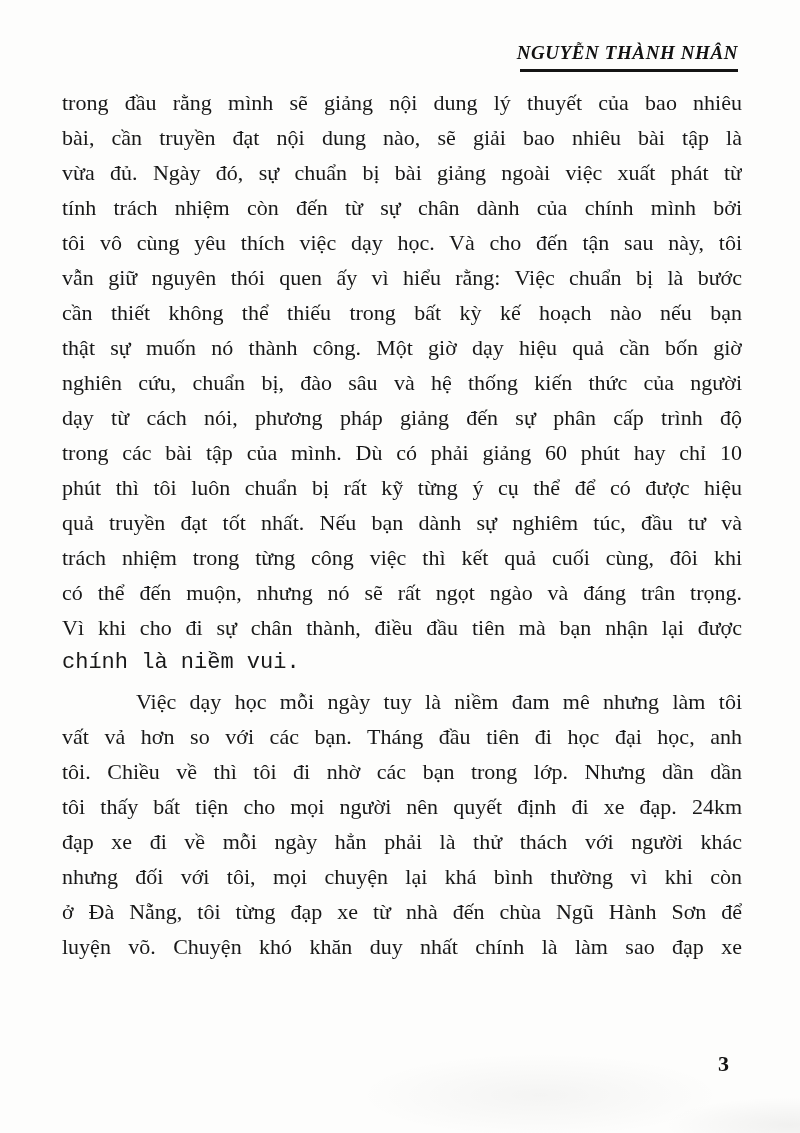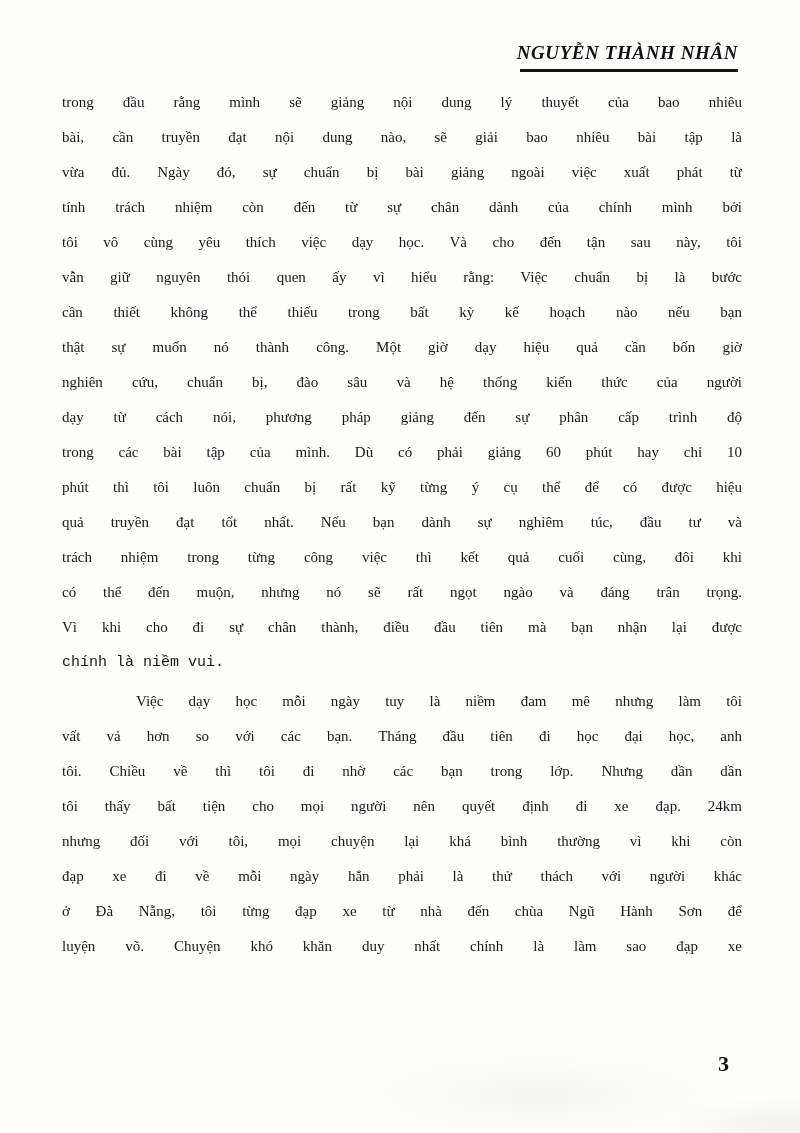--- a/index.html
+++ b/index.html
@@ -40,21 +40,21 @@
     margin-left: auto;
     width: 218px;
     height: 2.5px;
     background: #141414;
   }
   .body-text {
     position: absolute;
     top: 85px;
     left: 62px;
     width: 680px;
-    font-size: 15px;
+    font-size: 22px;
     color: #181818;
   }
   .paragraph { margin: 0; }
   .paragraph + .paragraph { margin-top: 4px; }
   .line {
     height: 35px;
     line-height: 35px;
     text-align: justify;
     text-align-last: justify;
     white-space: normal;
@@ -104,22 +104,22 @@
         <div class="line">trách nhiệm trong từng công việc thì kết quả cuối cùng, đôi khi</div>
         <div class="line">có thể đến muộn, nhưng nó sẽ rất ngọt ngào và đáng trân trọng.</div>
         <div class="line">Vì khi cho đi sự chân thành, điều đầu tiên mà bạn nhận lại được</div>
         <div class="line last">chính là niềm vui.</div>
       </div>
       <div class="paragraph">
         <div class="line indent">Việc dạy học mỗi ngày tuy là niềm đam mê nhưng làm tôi</div>
         <div class="line">vất vả hơn so với các bạn. Tháng đầu tiên đi học đại học, anh</div>
         <div class="line">tôi. Chiều về thì tôi đi nhờ các bạn trong lớp. Nhưng dần dần</div>
         <div class="line">tôi thấy bất tiện cho mọi người nên quyết định đi xe đạp. 24km</div>
+        <div class="line">đạp xe đi về mỗi ngày hẳn phải là thử thách với người khác</div>
         <div class="line">nhưng đối với tôi, mọi chuyện lại khá bình thường vì khi còn</div>
-        <div class="line">đạp xe đi về mỗi ngày hẳn phải là thử thách với người khác</div>
         <div class="line">ở Đà Nẵng, tôi từng đạp xe từ nhà đến chùa Ngũ Hành Sơn để</div>
         <div class="line">luyện võ. Chuyện khó khăn duy nhất chính là làm sao đạp xe</div>
       </div>
     </div>
 
   <div class="page-number">3</div>
 
 </div>
 
 </body></html>

